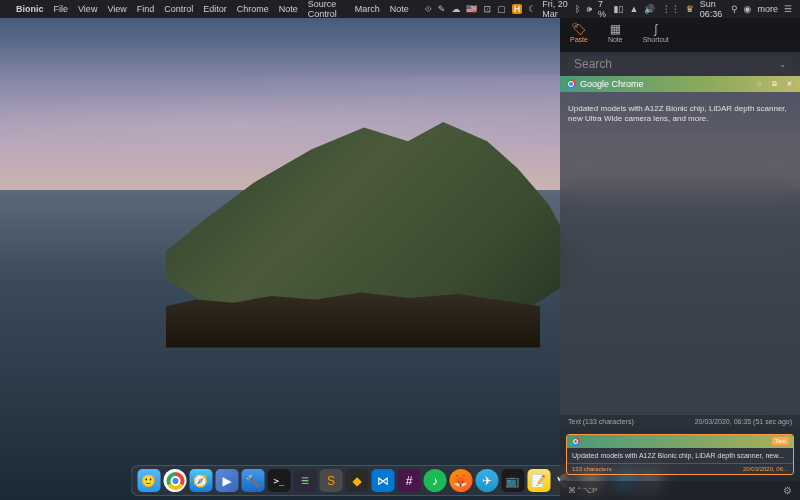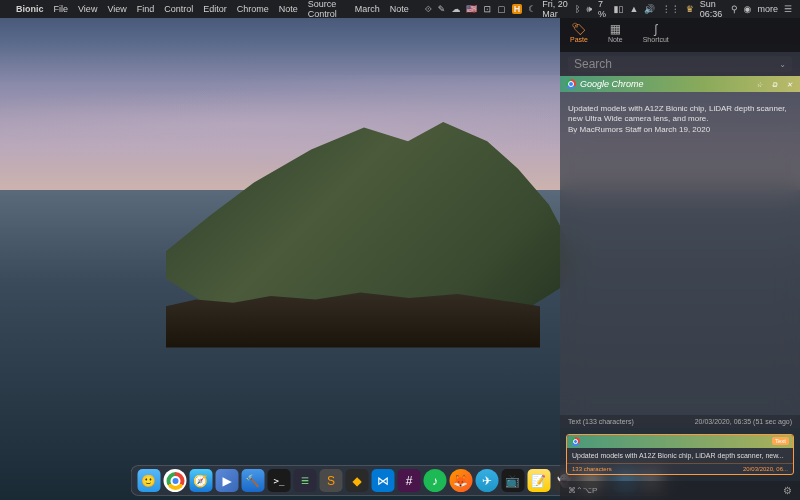--- a/index.html
+++ b/index.html
@@ -25,21 +25,21 @@
 .panel-tabs { position: relative; display: flex; align-items: flex-start; justify-content: flex-start; padding: 4px 6px; gap: 12px; background: rgba(20,20,22,0.92); height: 34px; }
 .tab { display: flex; flex-direction: column; align-items: center; gap: 1px; font-size: 7px; color: #aaa; cursor: pointer; padding: 1px 4px; }
 .tab.active { color: #ff9840; }
 .tab .tab-icon { font-size: 12px; line-height: 1; }
 .panel-search { position: relative; padding: 4px 8px; background: rgba(30,30,35,0.6); display: flex; align-items: center; }
 .panel-search input { flex: 1; background: rgba(60,60,70,0.4); border: none; border-radius: 3px; padding: 2px 18px 2px 6px; color: #ccc; font-size: 12px; height: 16px; }
 .panel-search input::placeholder { color: #888; }
 .panel-search .chev { position: absolute; right: 14px; color: #999; font-size: 8px; }
 
 .card { position: relative; margin: 0; display: flex; flex-direction: column; }
-.card-header { background: linear-gradient(90deg, #4a9a7a 0%, #8aaa5a 60%, #baba6a 100%); padding: 3px 6px; display: flex; align-items: flex-end; gap: 4px; font-size: 9px; color: #fff; font-style: italic; }
+.card-header { background: linear-gradient(90deg, #4a9a7a 0%, #8aaa5a 60%, #baba6a 100%); padding: 3px 6px; display: flex; align-items: center; gap: 4px; font-size: 9px; color: #fff; }
 .card-header .chrome-icon { width: 10px; height: 10px; border-radius: 50%; background: conic-gradient(#ea4335 0deg 120deg, #4285f4 120deg 240deg, #34a853 240deg 360deg); position: relative; }
 .card-header .chrome-icon::after { content: ""; position: absolute; inset: 2px; background: #4285f4; border-radius: 50%; border: 1px solid #fff; }
 .card-header .win-btn { width: 9px; height: 9px; display: inline-flex; align-items: center; justify-content: center; font-size: 7px; color: rgba(255,255,255,0.9); margin-left: 2px; }
 .card-header .title-spacer { flex: 1; }
 .card-body { position: relative; padding: 12px 8px; font-size: 8px; color: #e0e0e0; line-height: 1.3; background: rgba(60,70,80,0.35); flex: 1; }
 .card-body .blur-area { position: absolute; inset: 0; top: 40px; backdrop-filter: blur(12px); background: rgba(100,100,110,0.18); }
 .card-footer { position: relative; padding: 3px 8px; font-size: 7px; color: #aaa; background: rgba(50,50,60,0.4); display: flex; justify-content: space-between; }
 
 .main-card { flex: 1; min-height: 0; }
 
@@ -158,21 +158,20 @@
     <div class="card-header">
       <span class="chrome-icon"></span>
       <span>Google Chrome</span>
       <span class="title-spacer"></span>
       <span class="win-btn">☆</span>
       <span class="win-btn">⧉</span>
       <span class="win-btn">✕</span>
     </div>
     <div class="card-body">
       <div>Updated models with A12Z Bionic chip, LiDAR depth scanner, new Ultra Wide camera lens, and more.</div>
-      <div>By MacRumors Staff on March 19, 2020</div>
       <div class="blur-area"></div>
     </div>
     <div class="card-footer">
       <span>Text (133 characters)</span>
       <span>20/03/2020, 06:35 (51 sec ago)</span>
     </div>
   </div>
 
   <div class="history">
     <div class="history-item">

